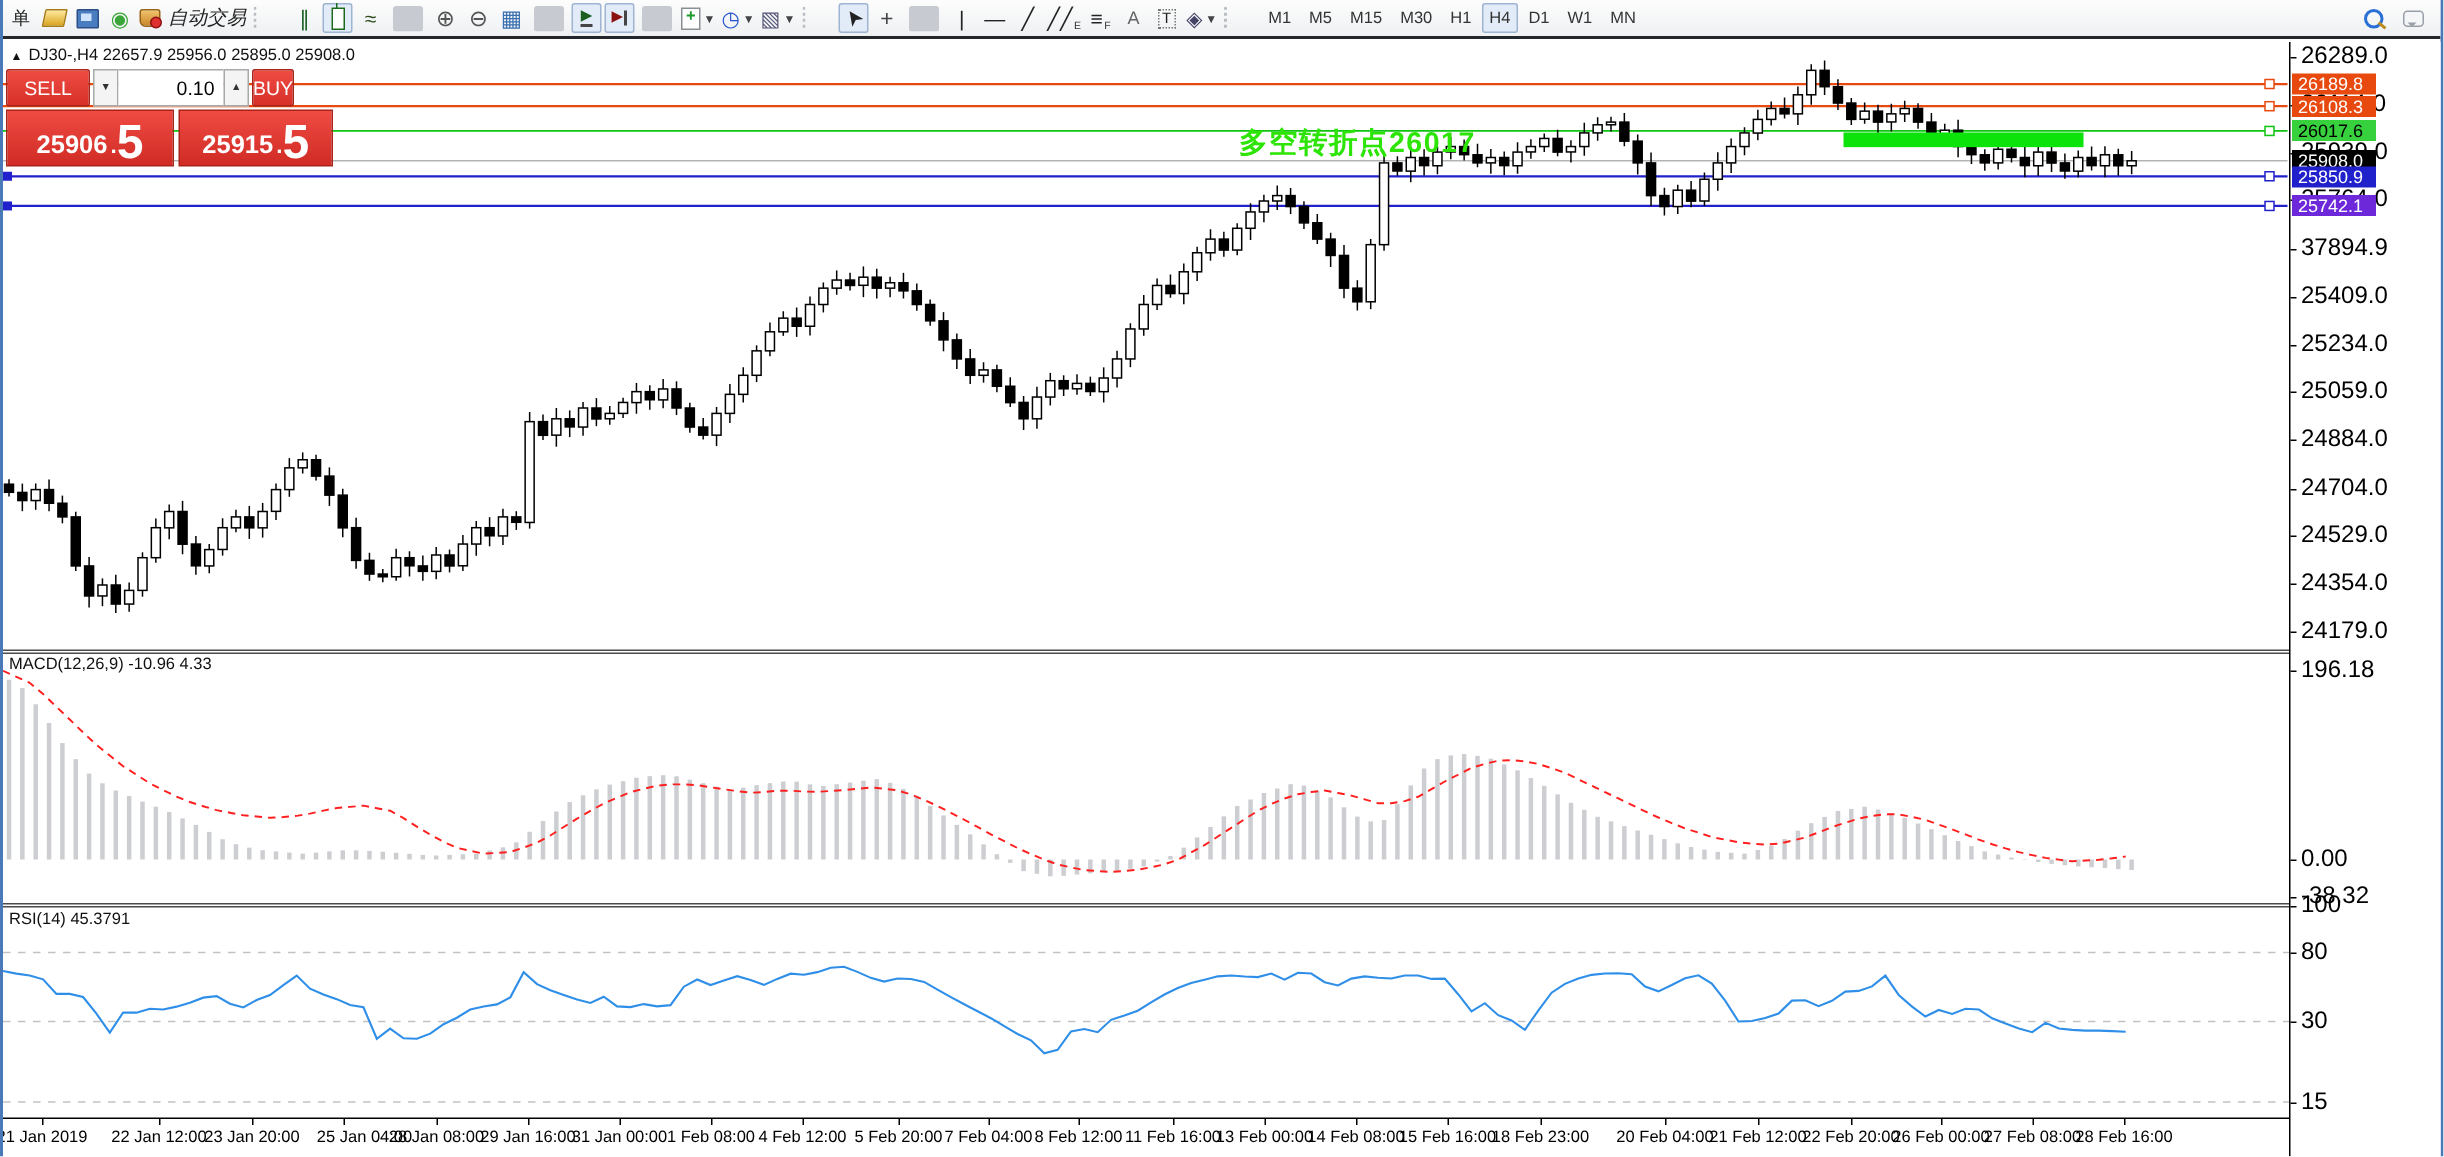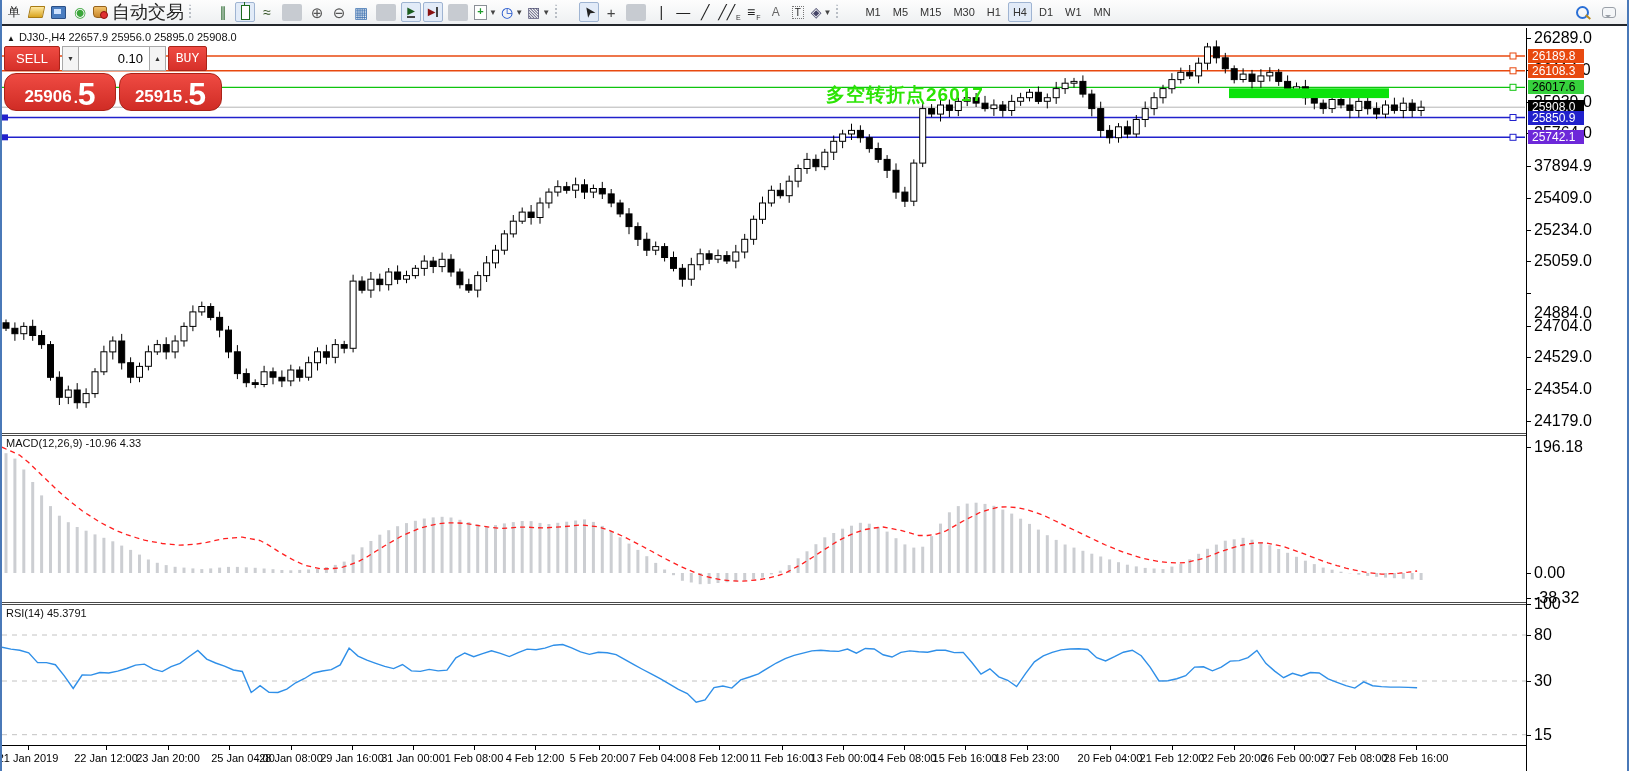--- a/index.html
+++ b/index.html
@@ -48,25 +48,25 @@
   
   #time-axis{position:absolute;left:0;top:717px;width:1524px;height:26px;border-top:1px solid #000;background:#fff;z-index:5;}
   .tlabel{position:absolute;top:6px;font-size:11px;color:#000;transform:translateX(-50%);white-space:nowrap;}
   .tmark{position:absolute;top:0;width:1px;height:4px;background:#000;}
   
   #trade-panel{position:absolute;left:2px;top:18px;width:218px;z-index:7;font-family:"Liberation Sans",sans-serif;}
   #tp-row1{display:flex;height:25px;}
   .tp-btn{background:linear-gradient(#ef4b43,#d63029);border:1px solid #a92318;color:#fff;font-size:13px;
           display:flex;align-items:center;justify-content:center;border-radius:2px;box-sizing:border-box;}
   #sell-btn{width:56px;margin-right:2px;}
-  #buy-btn{width:39px;font-family:Liberation Mono, monospace;}
+  #buy-btn{width:28px;}
   .spin{width:17px;background:#f4f4f4;border:1px solid #a9a9a9;color:#333;font-size:7px;display:flex;align-items:center;justify-content:center;box-sizing:border-box;}
   #vol-input{width:70px;border:1px solid #a9a9a9;border-left:none;border-right:none;font-size:13px;text-align:right;padding:0 6px 0 0;box-sizing:border-box;font-family:"Liberation Sans",sans-serif;}
   #tp-row2{display:flex;margin-top:2px;height:38px;}
-  .tp-price{background:linear-gradient(#ef4b43,#d02c25);border:1px solid #a92318;color:#fff;border-radius:12px;
+  .tp-price{background:linear-gradient(#ef4b43,#d02c25);border:1px solid #a92318;color:#fff;border-radius:0;
             display:flex;align-items:flex-end;justify-content:center;box-sizing:border-box;padding-bottom:2px;}
   #sell-price{width:112px;margin-right:3px;}
   #buy-price{width:103px;}
   .p-int{font-size:17px;font-weight:bold;line-height:1;margin-bottom:3px;}
   .p-dot{font-size:15px;font-weight:bold;line-height:1;margin:0 0 3px 2px;}
   .p-dec{font-size:32px;font-weight:bold;line-height:0.85;}
 </style>
 </head>
 <body>
 
@@ -78,21 +78,21 @@
         <span class="ic-gold"></span>
       </div>
       <div class="tb ">
         <span class="ic-mon"></span>
       </div>
       <div class="tb ">
         <span class="g" style="color:#3aa63a">◉</span>
       </div>
       <div class="tb ">
         <span class="ic-basket"></span>
-        <span style="margin-left: 5px; font-size: 18px;">自动交易</span>
+        <span style="margin-left: 5px; font-size: 13px; font-style: italic;">自动交易</span>
       </div>
       <div class="tb tb-grip"></div>
       <div class="tb ">
         <span class="g" style="color:#1b5e20">∥</span>
       </div>
       <div class="tb pressed">
         <span class="ic-candle"></span>
       </div>
       <div class="tb ">
         <span class="g" style="color:#2e4e1e">≈</span>
@@ -731,21 +731,21 @@
         <div class="ptick" style="top: 105.298px;">25764.0</div>
         <div class="pmark" style="top: 137.972px;"></div>
         <div class="ptick" style="top: 137.972px;">37894.9</div>
         <div class="pmark" style="top: 169.738px;"></div>
         <div class="ptick" style="top: 169.738px;">25409.0</div>
         <div class="pmark" style="top: 201.504px;"></div>
         <div class="ptick" style="top: 201.504px;">25234.0</div>
         <div class="pmark" style="top: 233.27px;"></div>
         <div class="ptick" style="top: 233.27px;">25059.0</div>
         <div class="pmark" style="top: 265.036px;"></div>
-        <div class="ptick" style="top: 265.036px; margin-top: 20px;">24884.0</div>
+        <div class="ptick" style="top: 265.036px;">24884.0</div>
         <div class="pmark" style="top: 297.709px;"></div>
         <div class="ptick" style="top: 297.709px;">24704.0</div>
         <div class="pmark" style="top: 329.475px;"></div>
         <div class="ptick" style="top: 329.475px;">24529.0</div>
         <div class="pmark" style="top: 361.241px;"></div>
         <div class="ptick" style="top: 361.241px;">24354.0</div>
         <div class="pmark" style="top: 393.007px;"></div>
         <div class="ptick" style="top: 393.007px;">24179.0</div>
         <div class="pmark" style="top: 419.052px;"></div>
         <div class="ptick" style="top: 419.052px;">196.18</div>

